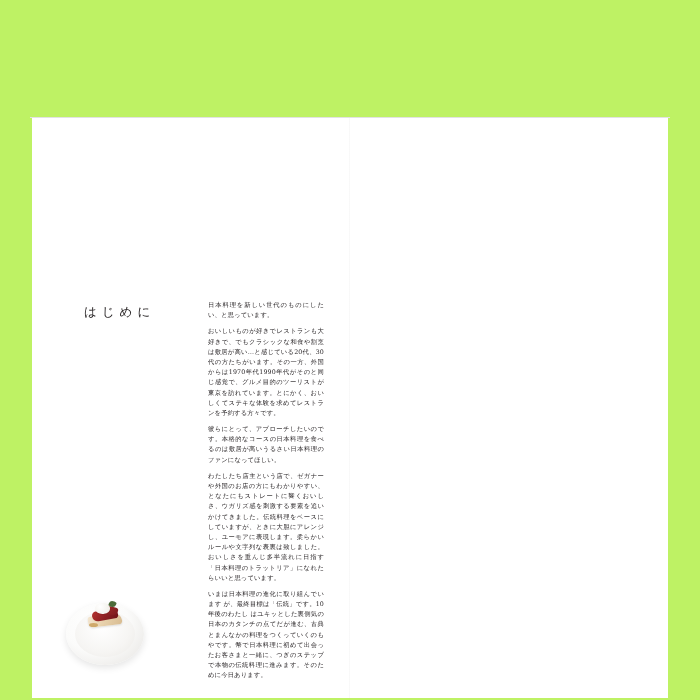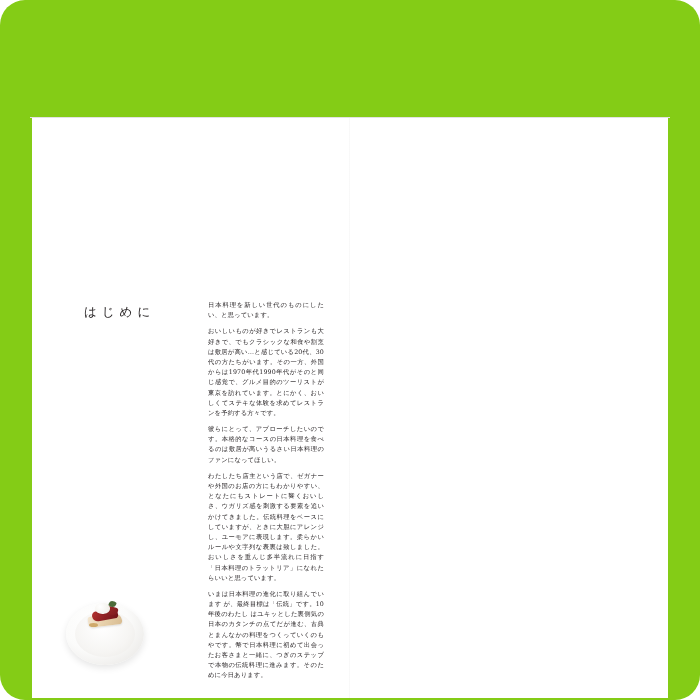--- a/index.html
+++ b/index.html
@@ -14,22 +14,21 @@
     font-family: "Liberation Serif", serif;
   }
 
   
   .spread {
     position: absolute;
     left: 0;
     top: 0;
     width: 700px;
     height: 700px;
-    background: #84cc16;
-    border-radius: 25px;
+    background: #bef264;
   }
 
   
   .page-left {
     position: absolute;
     left: 32px;
     top: 118px;
     width: 318px;
     height: 580px;
     background: #ffffff;

